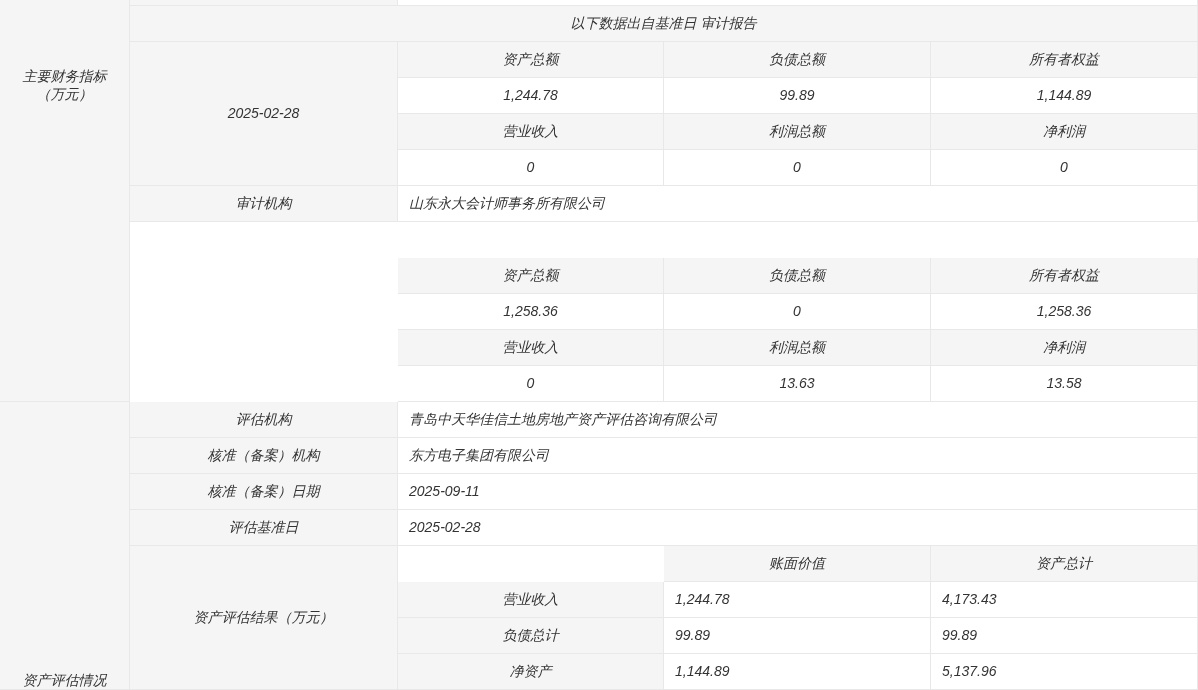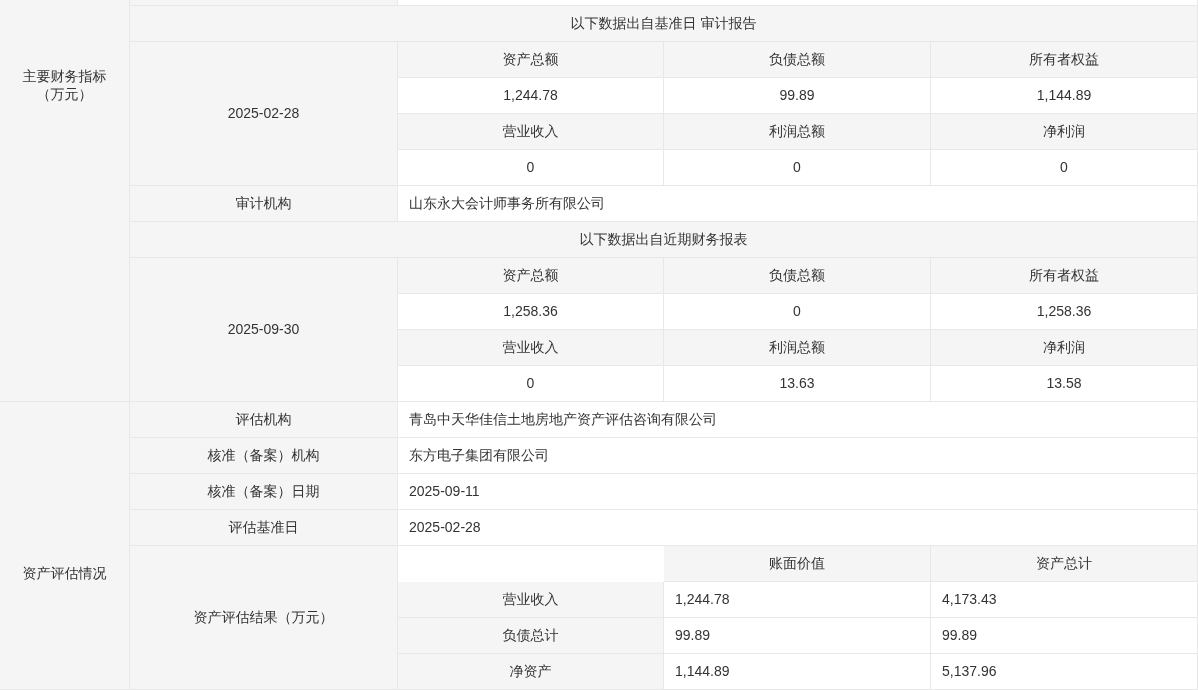--- a/index.html
+++ b/index.html
@@ -24,31 +24,32 @@
     display:flex;
     align-items:center;
     justify-content:center;
     border-right:1px solid var(--border);
     border-bottom:1px solid var(--border);
     font-size:14px;
     color:var(--text);
     line-height:1.25;
     white-space:nowrap;
     overflow:hidden;
+    font-style:italic;
   }
   .g{background:var(--gray);}
   .w{background:var(--white);}
   .al{justify-content:flex-start;padding-left:11px;}
   .sec1{
     flex-direction:column;
     justify-content:flex-start;
     padding-top:68px;
   }
   .sec2{
-    align-items:flex-start;
+    align-items:flex-end;
     padding-top:163px;
   }
 </style>
 </head>
 <body>
 
 <div class="page">
 
   <div class="c g sec1" style="grid-column:1;grid-row:1/13">
     <span>主要财务指标</span>
@@ -74,23 +75,21 @@
   <div class="c g" style="grid-column:3;grid-row:5">营业收入</div>
   <div class="c g" style="grid-column:4;grid-row:5">利润总额</div>
   <div class="c g" style="grid-column:5;grid-row:5">净利润</div>
   <div class="c w" style="grid-column:3;grid-row:6">0</div>
   <div class="c w" style="grid-column:4;grid-row:6">0</div>
   <div class="c w" style="grid-column:5;grid-row:6">0</div>
 
   <div class="c g" style="grid-column:2;grid-row:7">审计机构</div>
   <div class="c w al" style="grid-column:3/6;grid-row:7">山东永大会计师事务所有限公司</div>
 
-  <div class="c g" style="grid-column:2/6;grid-row:8">以下数据出自近期财务报表</div>
 
-  <div class="c g" style="grid-column:2;grid-row:9/13">2025-09-30</div>
 
   <div class="c g" style="grid-column:3;grid-row:9">资产总额</div>
   <div class="c g" style="grid-column:4;grid-row:9">负债总额</div>
   <div class="c g" style="grid-column:5;grid-row:9">所有者权益</div>
   <div class="c w" style="grid-column:3;grid-row:10">1,258.36</div>
   <div class="c w" style="grid-column:4;grid-row:10">0</div>
   <div class="c w" style="grid-column:5;grid-row:10">1,258.36</div>
   <div class="c g" style="grid-column:3;grid-row:11">营业收入</div>
   <div class="c g" style="grid-column:4;grid-row:11">利润总额</div>
   <div class="c g" style="grid-column:5;grid-row:11">净利润</div>

